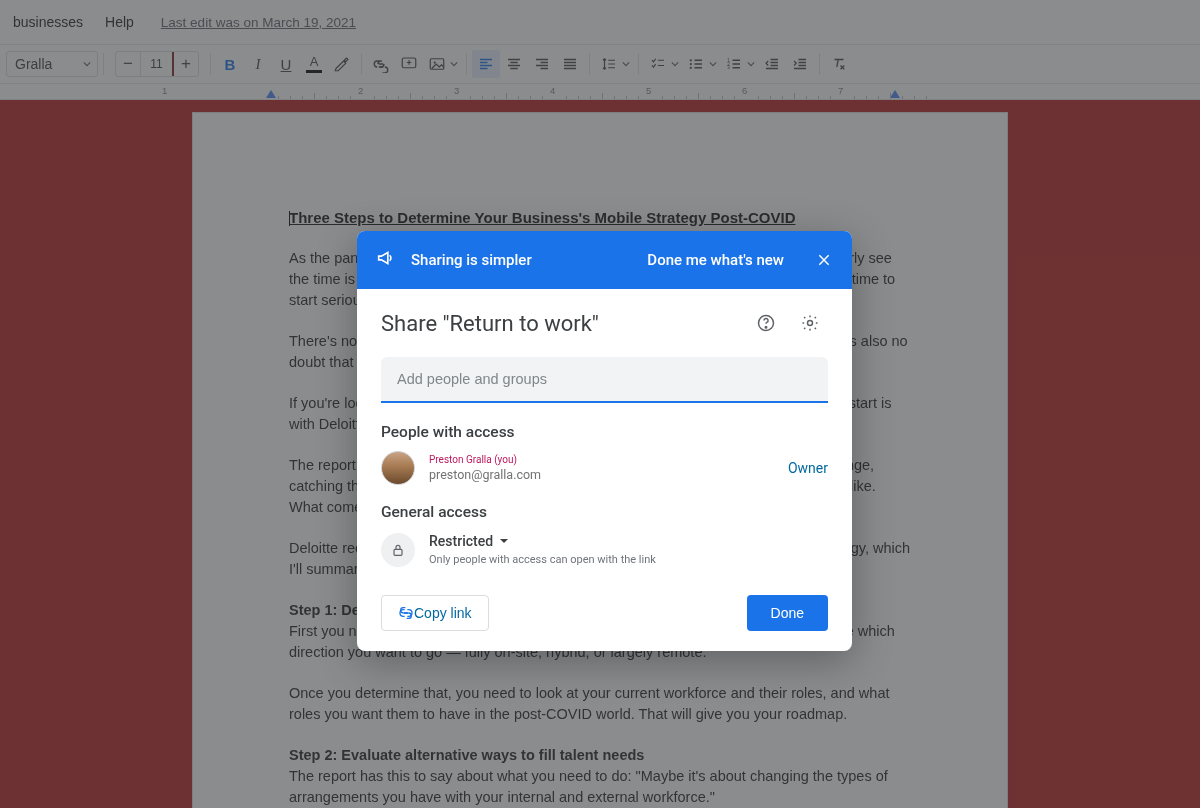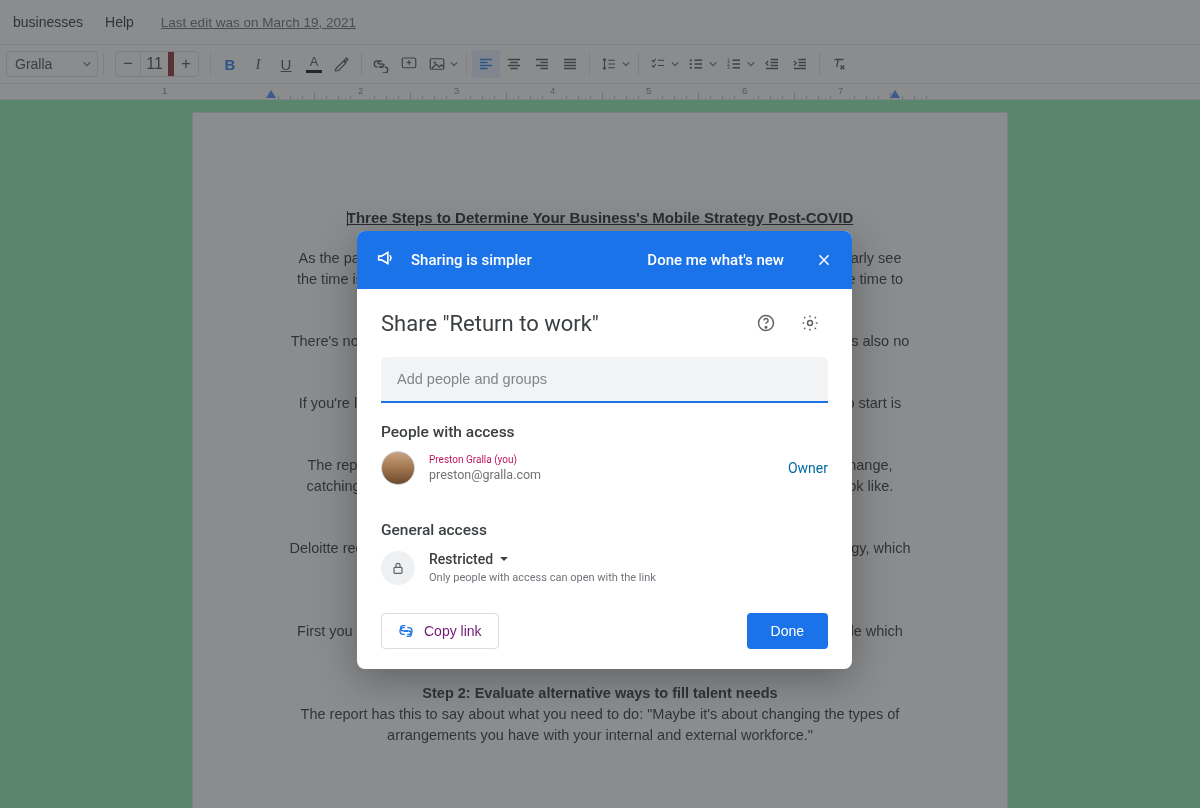--- a/index.html
+++ b/index.html
@@ -61,22 +61,22 @@
   .font-size-group {
     display: flex; align-items: center;
     border: 1px solid #dadce0; border-radius: 3px;
     height: 26px; margin: 0 6px;
   }
   .font-size-group .step {
     width: 24px; height: 24px; display:flex; align-items:center; justify-content:center;
     cursor:pointer; color:#444; font-size: 17px;
   }
   .font-size-group .size-val {
-    width: 34px; text-align: center; font-size: 16px; color: #3c4043;
-    border-left: 1px solid #dadce0; border-right: 6px solid #7f1d1d;
+    width: 34px; text-align: center; font-size: 12px; color: #3c4043;
+    border-left: 1px solid #dadce0; border-right: 2px solid #7f1d1d;
     height: 100%; line-height: 24px;
   }
   .tb-caret {
     width: 10px; display: inline-flex; margin-left: -2px; margin-right: 2px;
     align-items: center; justify-content: center; color: #5f6368;
   }
   .tb-caret svg { width: 8px; height: 8px; }
   
   .ruler-wrap {
     height: 16px;
@@ -113,23 +113,22 @@
     top: 6px;
     width: 0; height: 0;
     border-left: 5px solid transparent;
     border-right: 5px solid transparent;
     border-bottom: 8px solid #4285f4;
   }
   
   .canvas {
     position: absolute;
     top: 100px; left: 0; right: 0; bottom: 0;
-    background: #86efac;
+    background: #b91c1c;
     overflow: hidden;
-    text-align: center;
   }
   .page {
     width: 816px;
     margin: 12px auto 0;
     background: #fff;
     border: 1px solid #dadce0;
     min-height: 1056px;
     padding: 96px 96px;
     position: relative;
   }
@@ -237,26 +236,26 @@
     display:flex; align-items:center; gap: 6px;
     font-size: 14px; color: #3c4043; font-weight: 500;
     cursor: pointer;
   }
   .restricted-desc { font-size: 11px; color: #70757a; margin-top: 4px; }
   .modal-footer {
     display:flex; align-items:center;
     margin-top: 28px;
   }
   .copy-link-btn {
-    display:flex; align-items:center; gap: 10px;
+    display:flex; align-items:center; 
     border: 1px solid #dadce0;
     border-radius: 4px;
     height: 36px;
     padding: 0 16px;
-    color: #701a75;
+    color: #0369a1;
     font-size: 14px; font-weight: 500;
     cursor: pointer;
     background: #fff;
   }
   .done-btn {
     margin-left: auto;
     height: 36px;
     padding: 0 24px;
     background: #1a73e8;
     color: #fff;
@@ -503,20 +502,21 @@
 
 <div class="canvas">
   <div class="page">
     <div class="doc-title"><span class="cursor-caret"></span><span>Three Steps to Determine Your Business's Mobile Strategy Post-COVID</span></div>
     <p class="doc-p">As the pandemic (hopefully) recedes throughout 2021 and beyond, businesses will clearly see the time is coming when at least some employees will be back in the office. It's past the time to start seriously planning the future of your mobile strategy.</p>
     <p class="doc-p">There's no doubt that remote work will remain more prevalent than it was before. There's also no doubt that means rethinking mobile.</p>
     <p class="doc-p">If you're looking to determine how your business should move forward, a good place to start is with Deloitte's 2021 Global Human Capital Trends report.</p>
     <p class="doc-p">The report says that pandemic-related changes to workforces brought five years of change, catching them up to where they need to be now, but not what the future is going to look like. What comes next?</p>
     <p class="doc-p">Deloitte recommends three steps to determine your post-COVID mobile and work strategy, which I'll summarize below.</p>
     <p class="doc-p"><span class="doc-b">Step 1: Define workforce strategies</span><br><span>First you need to determine your overall, future business and workforce strategy. Decide which direction you want to go — fully on-site, hybrid, or largely remote.</span></p>
+    <p class="doc-p">Once you determine that, you need to look at your current workforce and their roles, and what roles you want them to have in the post-COVID world. That will give you your roadmap.</p>
     <p class="doc-p"><span class="doc-b">Step 2: Evaluate alternative ways to fill talent needs</span><br><span>The report has this to say about what you need to do: "Maybe it's about changing the types of arrangements you have with your internal and external workforce."</span></p>
   </div>
 </div>
 
 <div class="dim-overlay"></div>
 
 <div class="modal">
   <div class="banner">
     <span>
       <svg width="22" height="22" viewBox="0 0 24 24" fill="none" stroke="#fff" stroke-width="1.8">
@@ -553,21 +553,21 @@
     <input class="add-input" placeholder="Add people and groups" style="">
     <div class="section-label">People with access</div>
     <div class="person-row">
       <div class="avatar"></div>
       <div>
         <div class="person-name">Preston Gralla (you)</div>
         <div class="person-email">preston@gralla.com</div>
       </div>
       <div class="role">Owner</div>
     </div>
-    <div class="section-label" style="margin-top:36px">General access</div>
+    <div class="section-label" style="margin-top:18px">General access</div>
     <div class="access-row">
       <div class="lock-badge">
         <svg width="16" height="16" viewBox="0 0 24 24" fill="none" stroke="currentColor" stroke-width="1.8">
             <rect x="6" y="11" width="12" height="9" rx="1.5"></rect>
             <path d="M9 11V8a3 3 0 0 1 6 0v3"></path>
           </svg>
       </div>
       <div style="flex:1">
         <div class="restricted-row">
           <span>Restricted</span>

